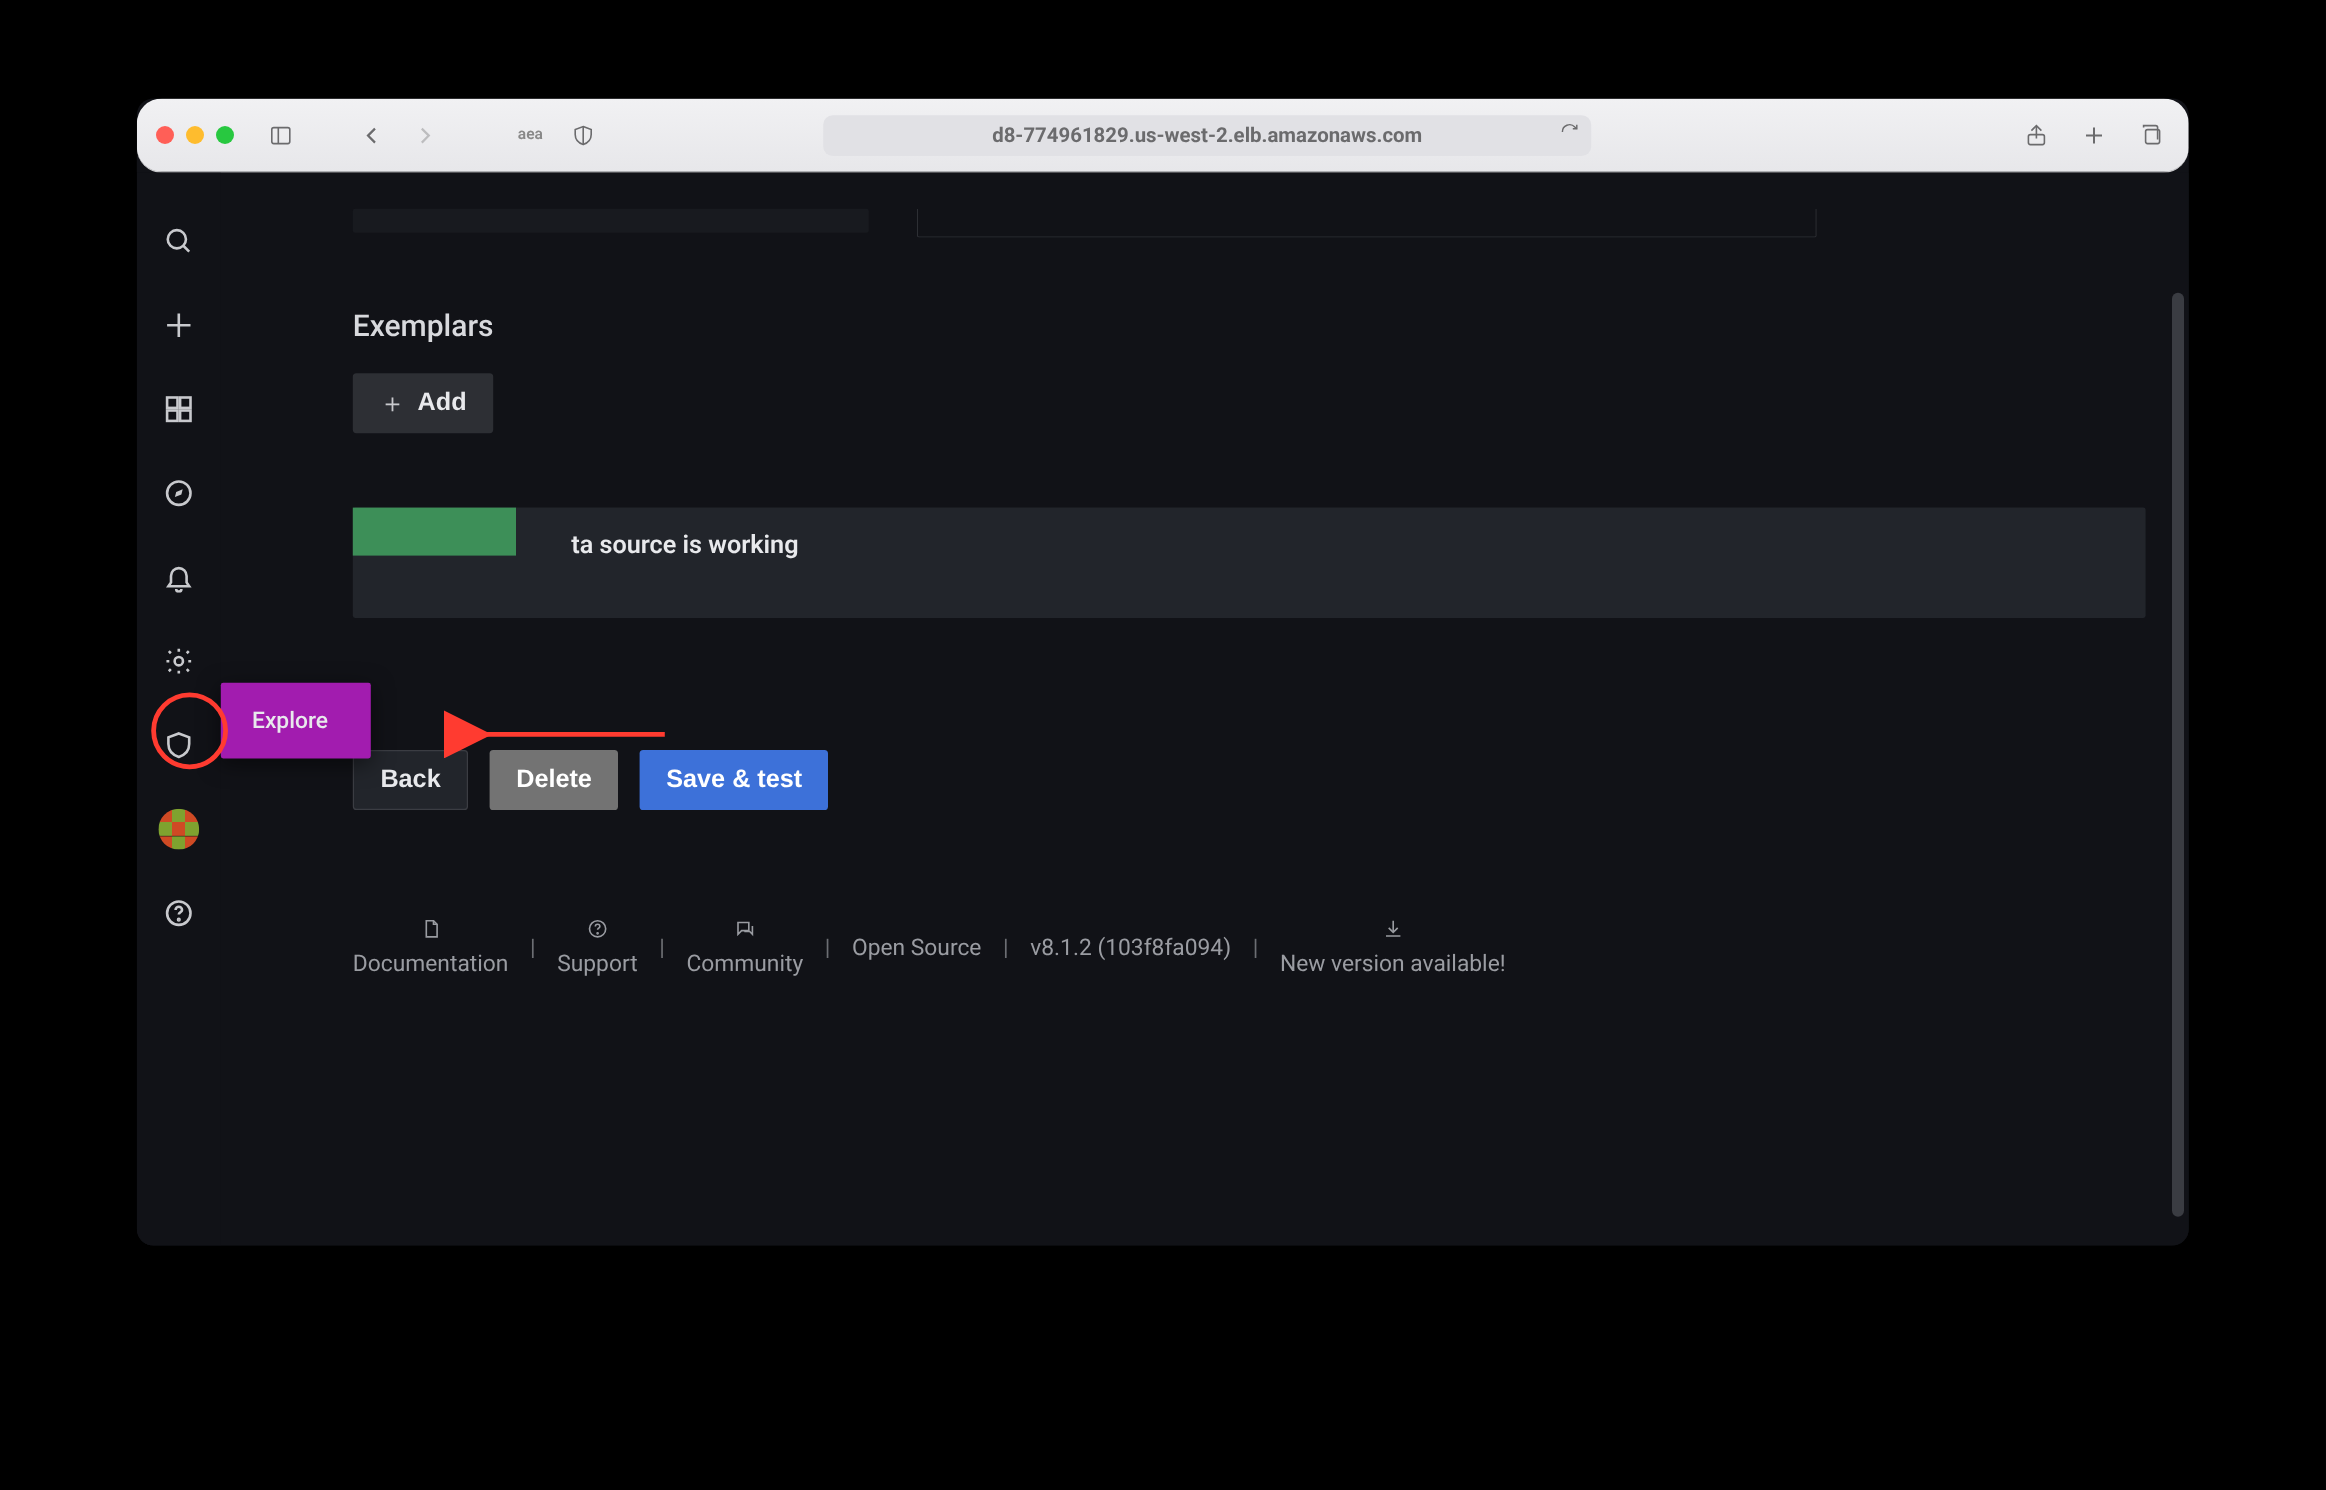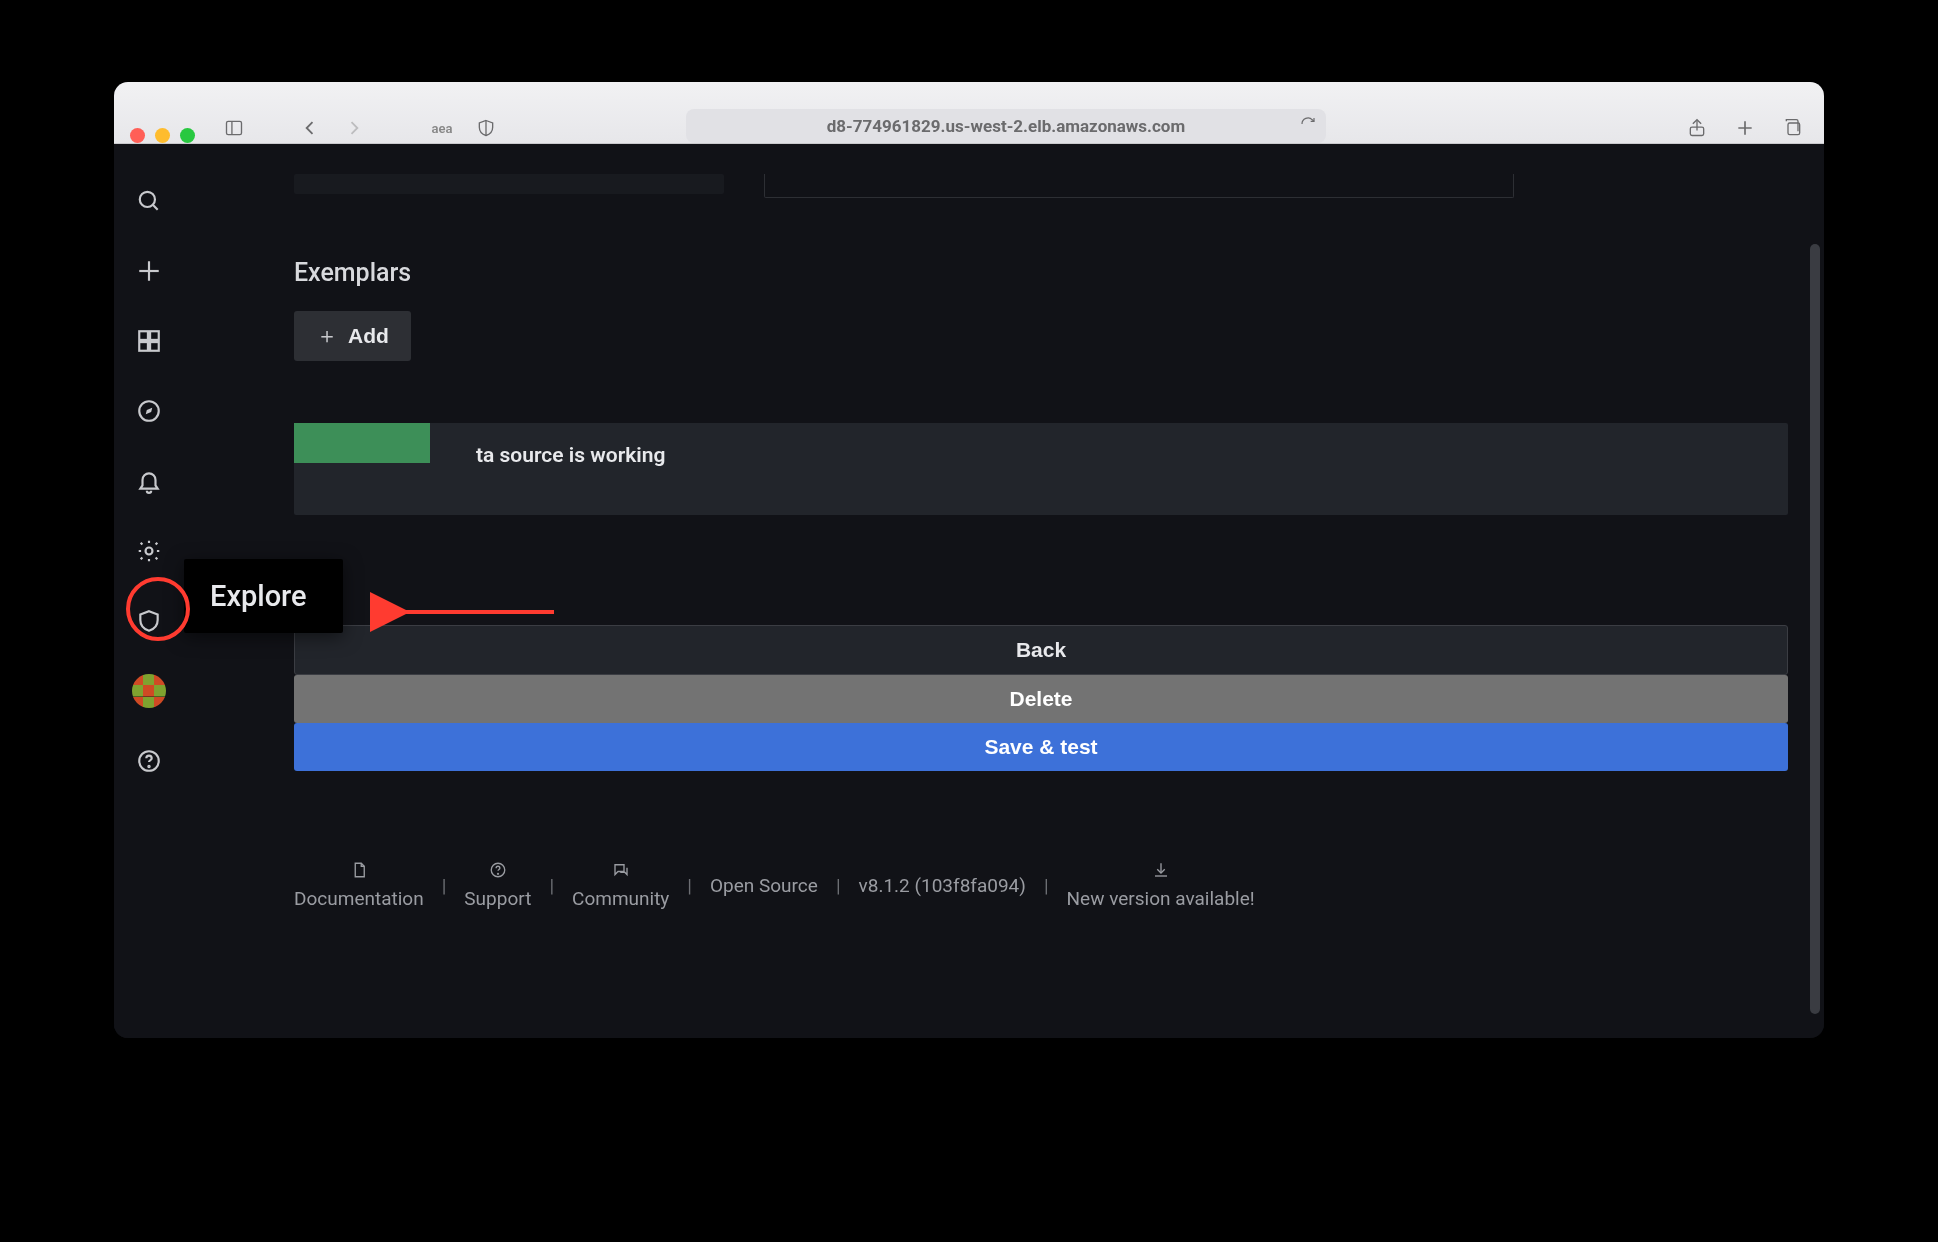--- a/index.html
+++ b/index.html
@@ -19,23 +19,24 @@
     display: flex;
     flex-direction: column;
   }
 
   
   .browser-toolbar {
     height: 62px;
     background: linear-gradient(#f1f1f3, #e7e7ea);
     border-bottom: 1px solid #c9c9cc;
     display: flex;
-    align-items: flex-end;
+    align-items: center;
     padding: 0 16px;
     gap: 14px;
+    border-radius: 21px;
   }
   .traffic-lights { display: flex; gap: 10px; margin-right: 10px; }
   .tl { width: 15px; height: 15px; border-radius: 50%; }
   .tl.red { background: #ff5f57; }
   .tl.yellow { background: #febc2e; }
   .tl.green { background: #28c840; }
 
   .tb-btn { width: 30px; height: 30px; display:flex; align-items:center; justify-content:center; color:#666; border-radius:6px; }
   .tb-btn.disabled { color:#bdbdbf; }
   .tb-btn svg { width:20px; height:20px; }
@@ -149,21 +150,21 @@
     left: 182px;
     top: 20px;
     font-size:21px;
     font-weight:600;
     color:#e8e9ec;
   }
 
   .action-row {
     margin-top: 110px;
     display:flex;
-    flex-direction:column;
+    gap:18px;
   }
   .btn {
     font-size:21px;
     font-weight:600;
     padding: 12px 22px;
     border-radius:3px;
     border:none;
     color:#fff;
   }
   .btn-secondary { background:#22252b; border:1px solid #3b3d43; color:#e8e9ec; }
@@ -179,26 +180,26 @@
     font-size:19px;
   }
   .footer .fitem { display:inline-flex; align-items:center; gap:8px;flex-direction:column; }
   .footer .sep { color:#6c6e73; }
   .footer svg { width:18px; height:18px; stroke:currentColor; }
 
   
   .explore-flyout {
     position:absolute;
     left: 70px;
-    top: 415px;
-    background:#000000;
+    top: 425px;
+    background:#a21caf;
     padding: 20px 36px 20px 26px;
     box-shadow: 0 4px 18px rgba(0,0,0,.5);
     color:#e8e9ec;
-    font-size:29px;
+    font-size:19px;
     font-weight:500;
     z-index:4;
     border-radius:2px;
   }
 
   
   .anno-circle {
     position:absolute;
     left: 126px;
     top: 577px;

